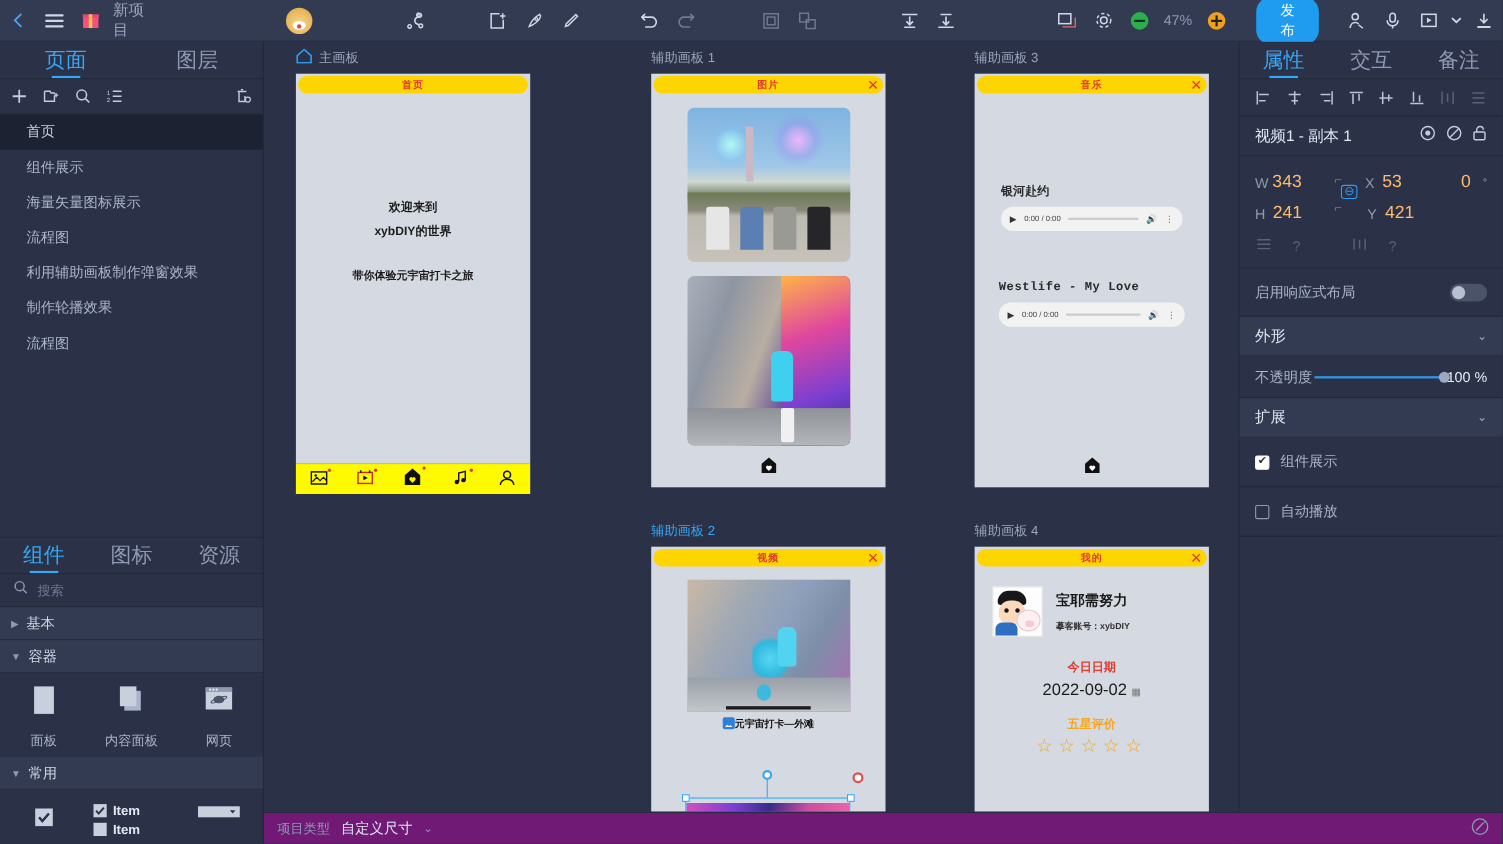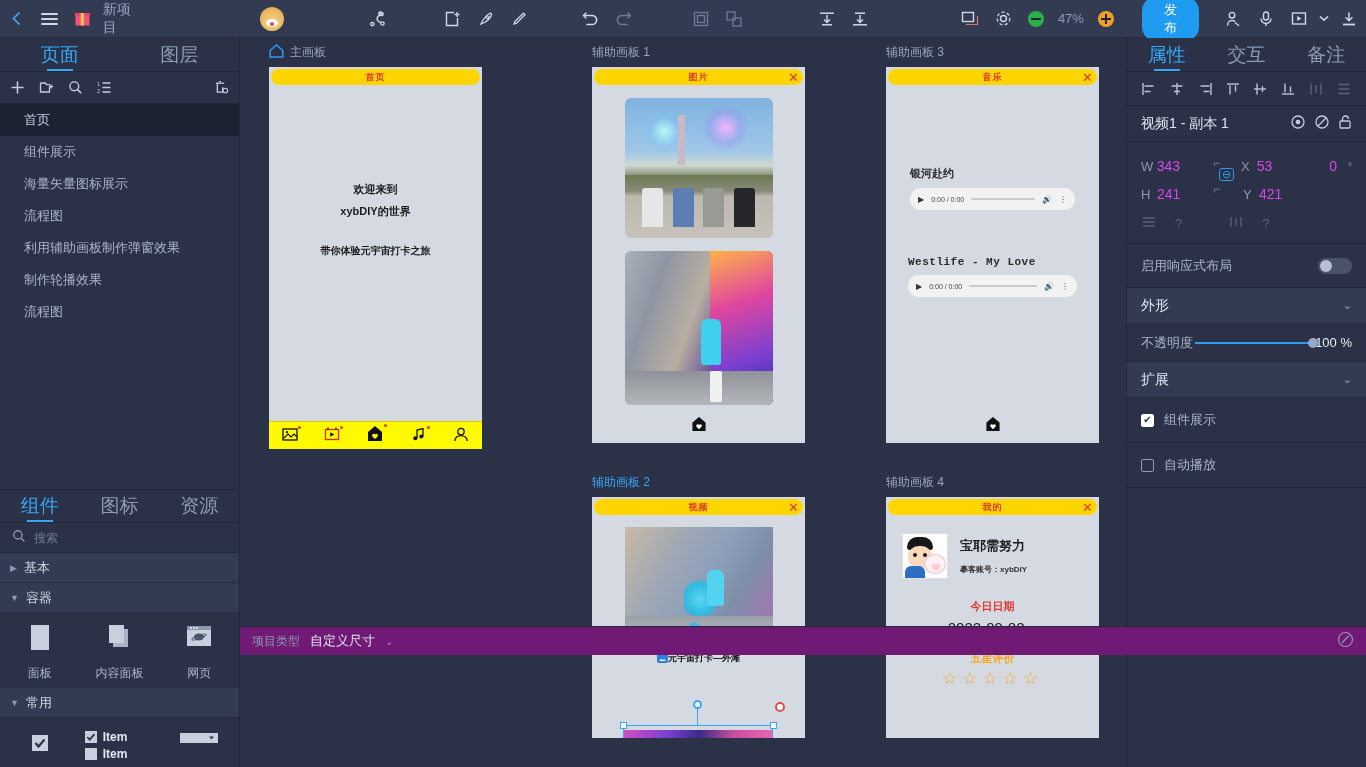--- a/index.html
+++ b/index.html
@@ -3,21 +3,21 @@
 <meta charset="utf-8">
 <style>
   * { box-sizing: border-box; margin: 0; padding: 0; }
   html, body {
     width: 1366px; height: 767px;
     overflow: hidden;
     background: #2b3247;
     font-family: "Liberation Sans", sans-serif;
     -webkit-font-smoothing: antialiased;
   }
-  .app { position: relative; width: 1366px; height: 655px; }
+  .app { position: relative; width: 1366px; height: 767px; }
 
   
   .topbar {
     position: absolute; left:0; top:0; width:1366px; height:38px;
     background:#333b52; display:flex; align-items:center;
     border-bottom:1px solid #262d40;
   }
   .tb-ic {
     width:34px; height:38px; display:flex; align-items:center; justify-content:center;
     color:#c8d0e0; font-size:15px; cursor:pointer;
@@ -214,21 +214,21 @@
   .align-row .ai.dim { color:#596278; }
   .sel-name-row {
     height:36px; display:flex; align-items:center; padding:0 14px; gap:8px;
     border-bottom:1px solid #222838;
   }
   .sel-name { flex:1; color:#e3e8f2; font-size:14px; }
   .sel-name-row .ai { color:#c3ccde; cursor:pointer; }
   .geom { padding:10px 14px 4px; position:relative; }
   .geom-row { display:flex; align-items:center; height:28px; gap:0; }
   .gl { color:#8e99b2; font-size:13px; width:16px; }
-  .gv { color:#d946ef; font-size:14px; width:56px; }
+  .gv { color:#fdba74; font-size:16px; width:56px; }
   .gl2 { color:#8e99b2; font-size:13px; width:16px; }
   .link-ic {
     position:absolute; left:92px; top:26px; color:#2f9bf0; font-size:11px;
     border:1px solid #2f9bf0; border-radius:3px; padding:0 2px; line-height:11px;
   }
   .bracket { position:absolute; left:86px; color:#6e7995; font-size:12px; }
   .rot-deg { color:#8e99b2; font-size:10px; }
   .flip-row { display:flex; align-items:center; gap:18px; padding:4px 14px 12px; color:#596278; font-size:13px; border-bottom:1px solid #222838;}
   .toggle-row {
     height:44px; display:flex; align-items:center; justify-content:space-between;

